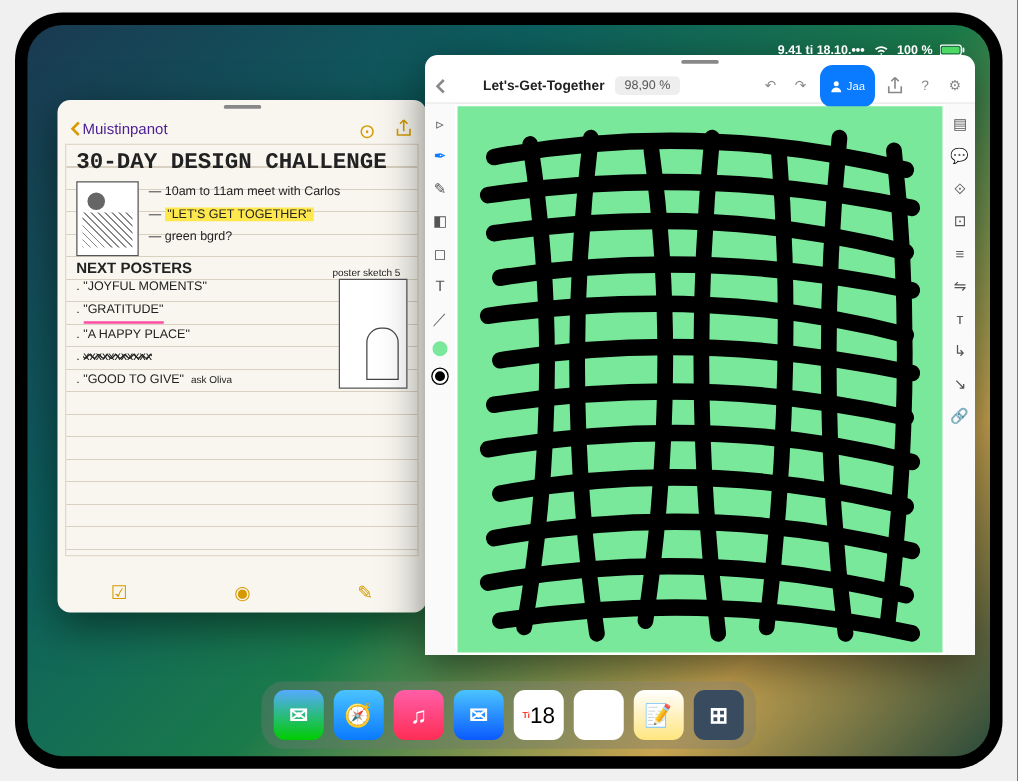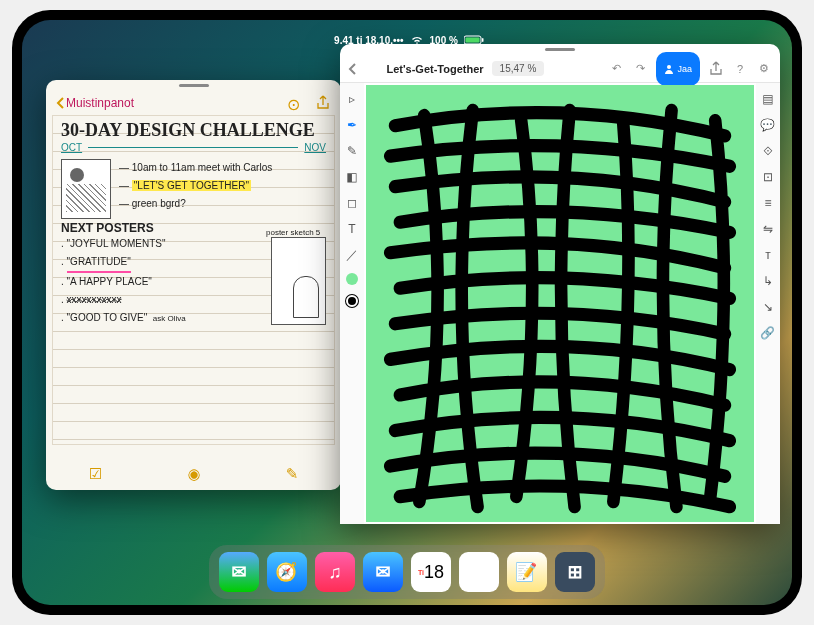--- a/index.html
+++ b/index.html
@@ -1,29 +1,29 @@
 <!DOCTYPE html>
 <html><head>
 <meta charset="utf-8">
 <style>
   *{box-sizing:border-box;margin:0;padding:0;font-family:-apple-system,Helvetica,Arial,sans-serif}
   body{background:#f0f0f0;width:814px;height:625px;overflow:hidden}
   .device{position:relative;width:790px;height:605px;margin:10px auto;background:#000;border-radius:38px;padding:10px}
   .screen{position:relative;width:100%;height:100%;border-radius:28px;overflow:hidden;background:linear-gradient(135deg,#1a3a52 0%,#0d5f5f 30%,#1a7a4a 55%,#c9a450 80%,#2a4a3a 100%)}
-  .status{position:absolute;top:0;left:4px;right:0;height:18px;display:flex;justify-content:center;align-items:center;padding:20px 20px;color:#fff;font-size:10px;font-weight:600;z-index:100}
+  .status{position:absolute;top:0;left:4px;right:0;height:18px;display:flex;justify-content:flex-end;align-items:center;padding:20px 20px;color:#fff;font-size:10px;font-weight:600;z-index:100}
   .status .r{display:flex;gap:6px;align-items:center}
   .win{position:absolute;border-radius:10px;box-shadow:0 10px 35px rgba(0,0,0,.5)}
   
   .notes{left:24px;top:60px;width:295px;height:410px;background:#f8f6ef}
   .handle{width:30px;height:3px;background:#888;border-radius:2px;margin:4px auto}
   .ntool{display:flex;justify-content:space-between;align-items:center;padding:4px 10px}
-  .ntool .back{color:#be185d;font-size:12px;display:flex;align-items:center;gap:2px}
+  .ntool .back{color:#4c1d95;font-size:12px;display:flex;align-items:center;gap:2px}
   .ntool .ic{color:#d69a00;width:16px;height:16px}
   .paper{height:330px;margin:0 6px;background:repeating-linear-gradient(#f8f6ef,#f8f6ef 17px,#d8d0c0 17px,#d8d0c0 18px);border:1px solid #e0d8c8;padding:5px 8px;font-family:'Comic Sans MS',cursive;font-size:11px;color:#222;position:relative;overflow:hidden}
-  .paper h1{font-size:18px;font-weight:900;font-family:Liberation Serif, serif;letter-spacing:0;line-height:18px}
+  .paper h1{font-size:18px;font-weight:900;font-family:Liberation Mono, monospace;letter-spacing:0;line-height:18px}
   .paper .tl{display:flex;gap:6px;align-items:center;font-size:10px;margin-top:3px;text-decoration:underline;color:#1a8a8a}
   .paper .tl .ln{flex:1;height:1px;background:#1a8a8a}
   .sk1{float:left;width:50px;height:60px;border:1px solid #555;margin:6px 8px 2px 0;background:#fff;position:relative}
   .sk1::after{content:'';position:absolute;left:8px;top:8px;width:14px;height:14px;border-radius:50%;background:#666}
   .sk1::before{content:'';position:absolute;left:4px;bottom:6px;right:4px;height:28px;background:repeating-linear-gradient(45deg,#888,#888 1px,transparent 1px,transparent 4px)}
   .bul{margin-top:6px;line-height:18px;font-size:10px}
   .hl{background:#ffe84d;padding:0 2px}
   .sec{clear:both;margin-top:6px;font-size:12px;font-weight:700;}
   .sk2{float:right;width:55px;height:88px;border:1px solid #555;margin:2px 0 0 5px;background:#fff;position:relative;font-size:7px;text-align:center}
   .sk2::after{content:'';position:absolute;right:6px;bottom:6px;width:24px;height:40px;border:1px solid #444;border-radius:12px 12px 0 0}
@@ -86,25 +86,20 @@
         </div>
         <div style="display:flex;gap:12px">
           <span class="ic">⊙</span>
           <svg class="ic" viewBox="0 0 16 16">
               <path d="M8 1l3 3M8 1L5 4M8 1v9M3 8v5h10V8" stroke="#d69a00" stroke-width="1.3" fill="none"></path>
             </svg>
         </div>
       </div>
       <div class="paper">
         <h1>30-DAY DESIGN CHALLENGE</h1>
-        <div class="tl">
-            <span>OCT</span>
-            <span class="ln"></span>
-            <span>NOV</span>
-          </div>
         <div class="sk1"></div>
         <div class="bul">
           — <span>10am to 11am meet with Carlos</span><br>
           — <span class="hl">"LET'S GET TOGETHER"</span><br>
           — <span>green bgrd?</span>
         </div>
         <div class="sec">NEXT POSTERS</div>
         <div class="sk2">
             <span style="position:absolute;top:-10px;left:-6px;font-size:8px">poster sketch 5</span>
           </div>
@@ -125,21 +120,21 @@
     </div>
 
     <div class="win canv">
       <div class="handle"></div>
       <div class="ctool">
         <svg width="8" height="12" viewBox="0 0 8 12">
             <path d="M7 1L2 6l5 5" stroke="#888" stroke-width="2" fill="none"></path>
           </svg>
         <span class="sp" style="flex:.3"></span>
         <span class="t">Let's-Get-Together</span>
-        <span class="pct">15,47 %</span>
+        <span class="pct">98,90 %</span>
         <span class="sp"></span>
         <span class="ic">↶</span>
         <span class="ic">↷</span>
         <span class="share">
           <svg width="10" height="10" viewBox="0 0 10 10">
               <circle cx="5" cy="3" r="2" fill="#fff"></circle>
               <path d="M1 10c0-2.2 1.8-4 4-4s4 1.8 4 4" fill="#fff"></path>
             </svg>
           <span>Jaa</span>
         </span>

